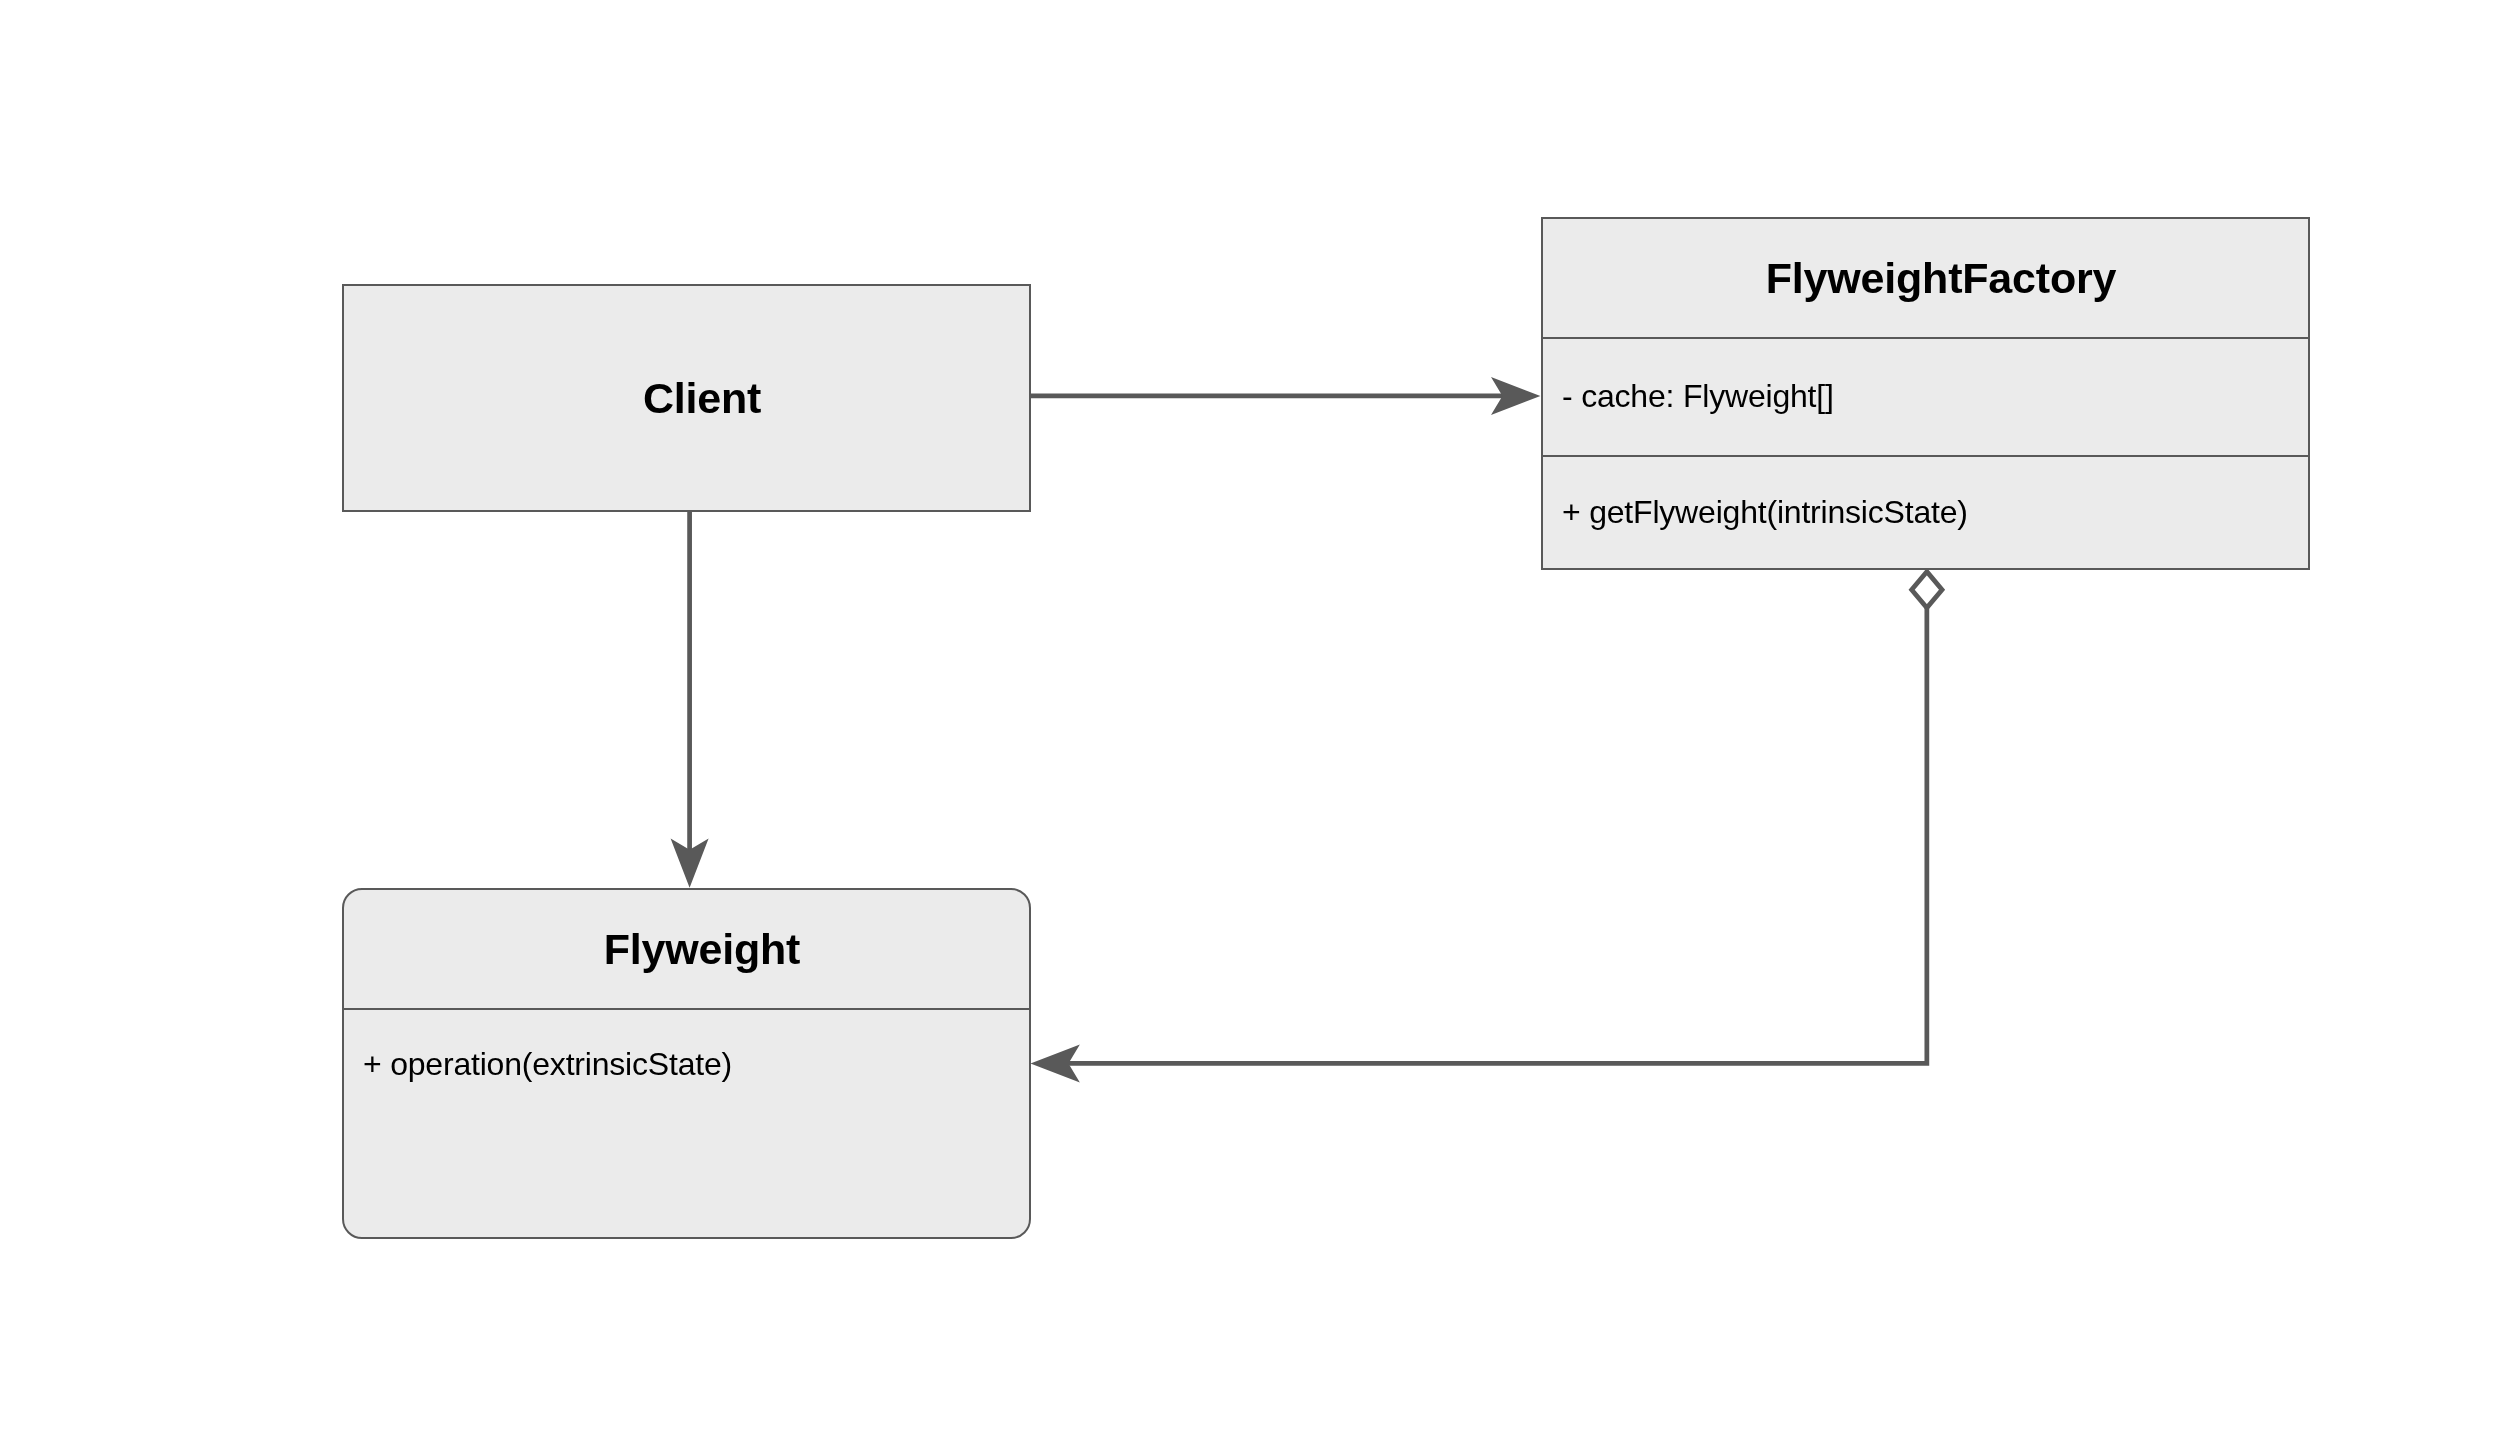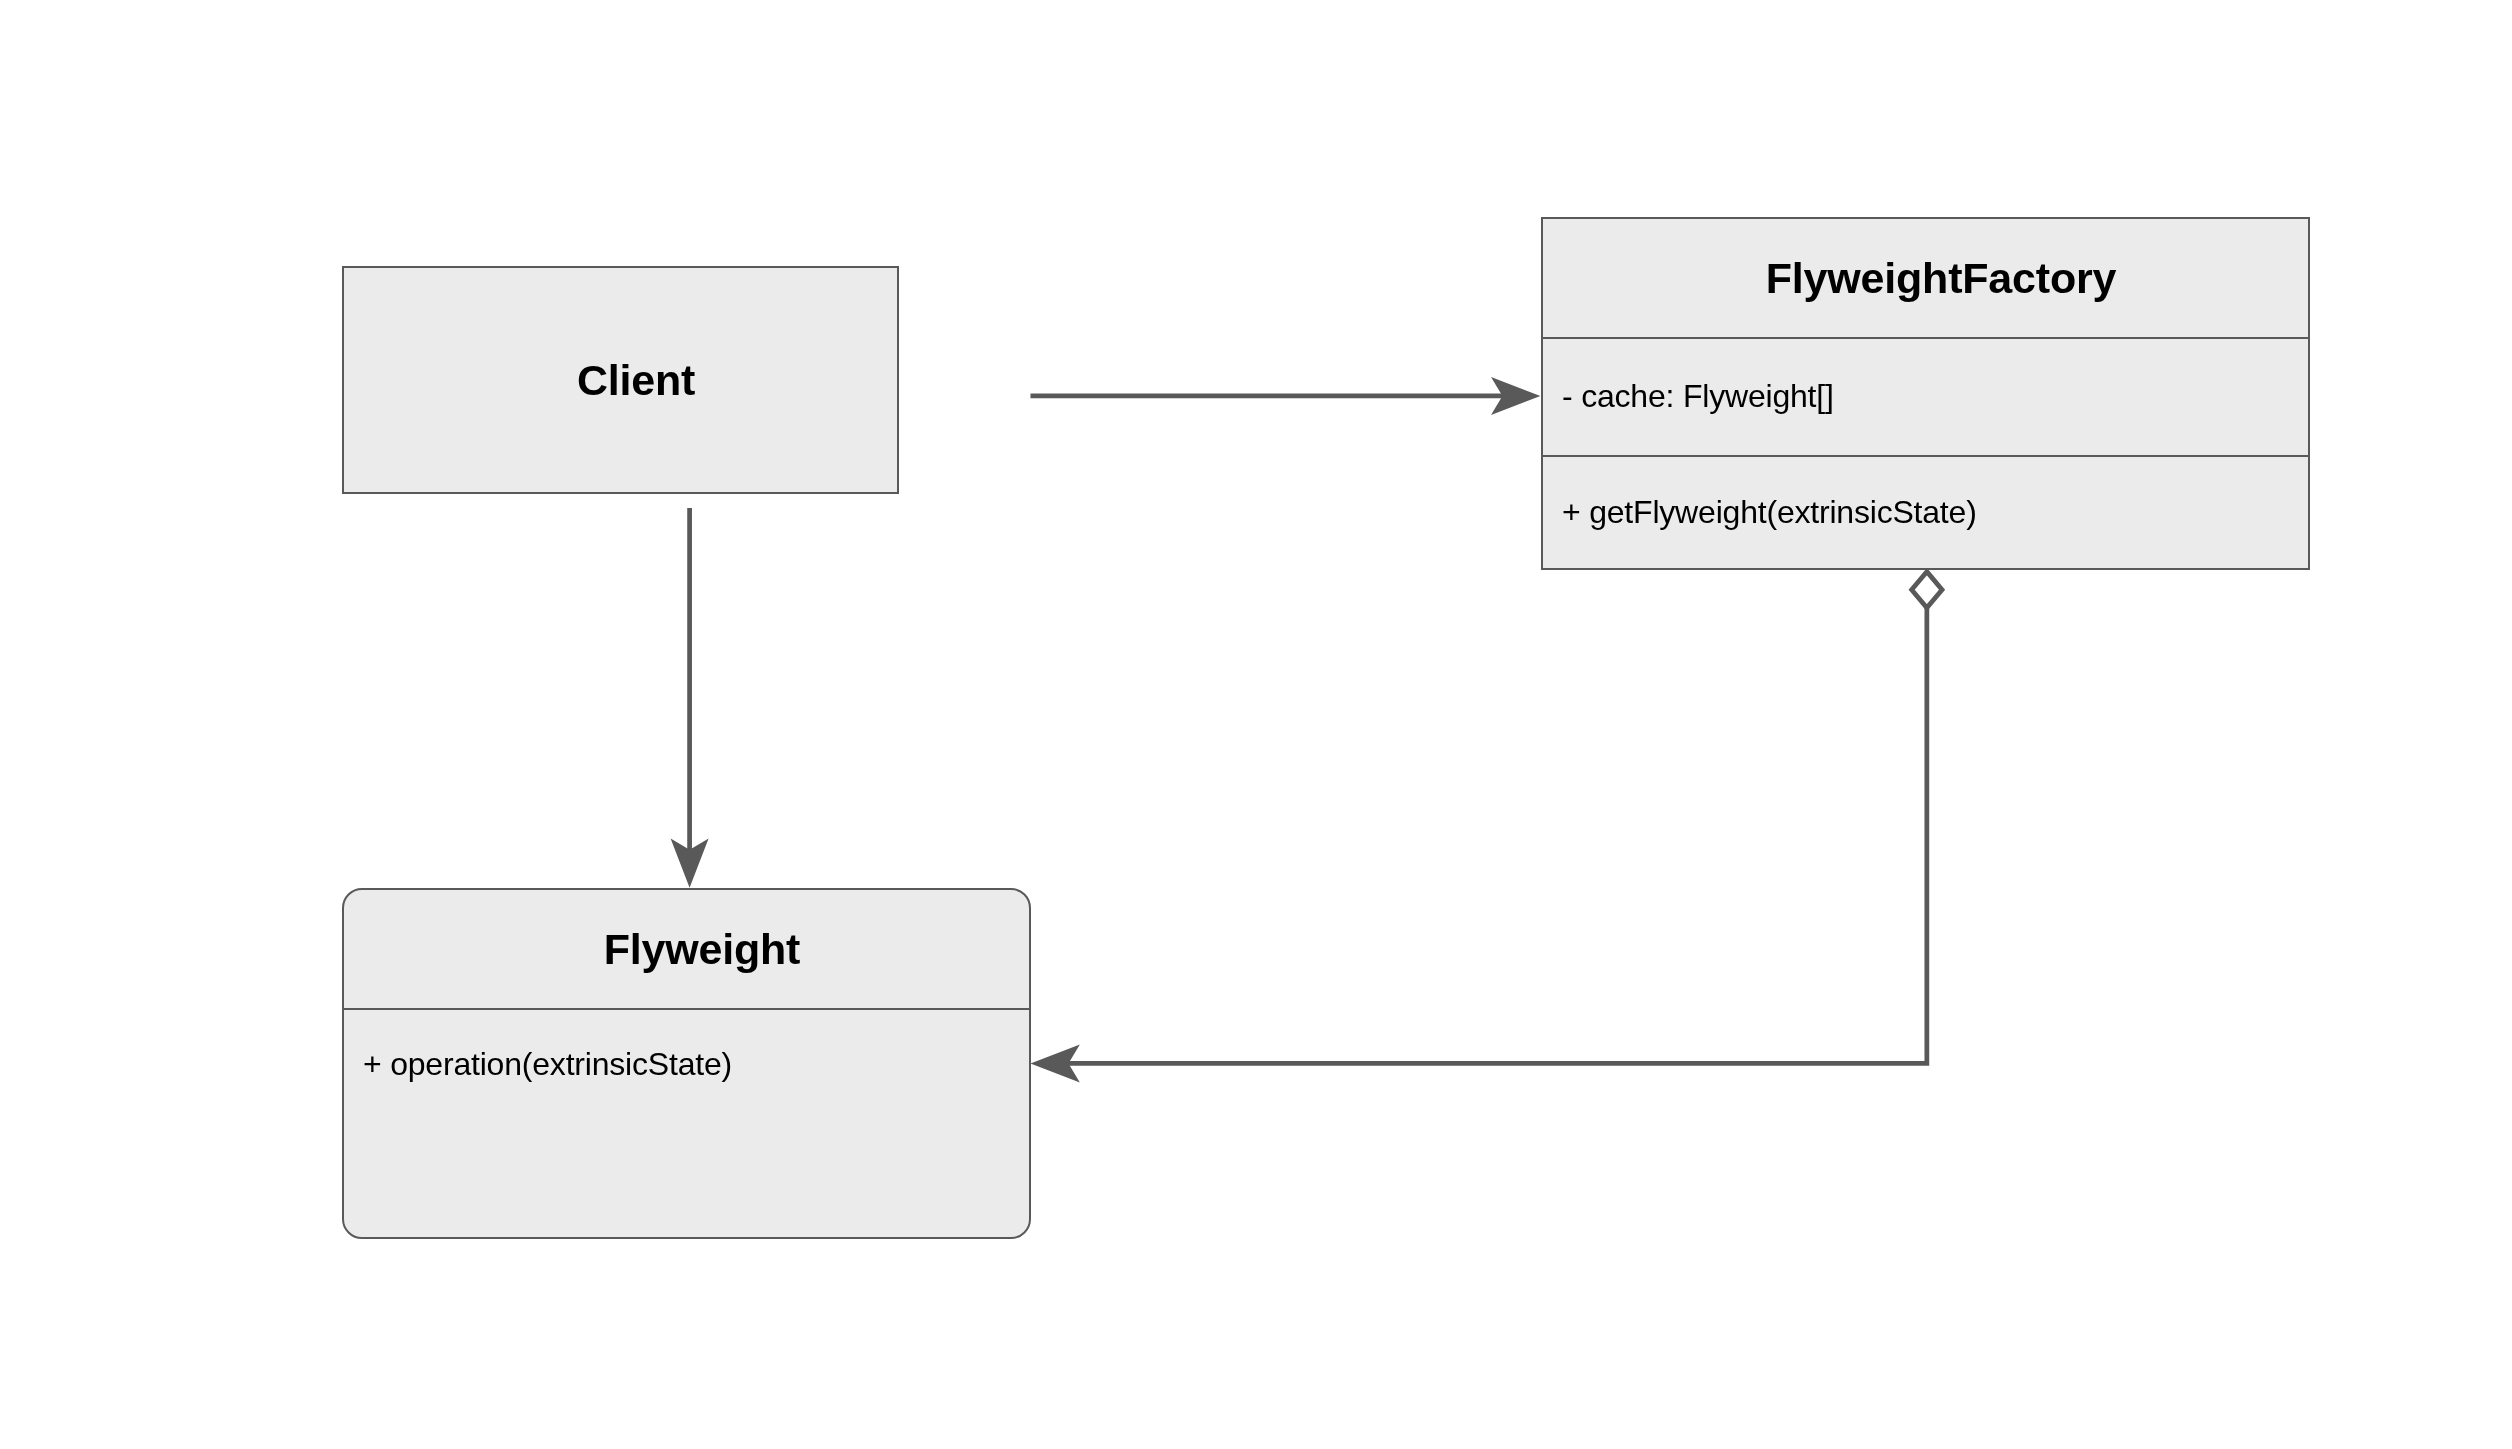--- a/index.html
+++ b/index.html
@@ -51,21 +51,21 @@
     justify-content: flex-start;
     text-align: left;
     font-weight: normal;
     font-size: 32px;
     color: #000000;
     padding-left: 19px;
     letter-spacing: -0.2px;
     white-space: nowrap;
   }
   
-  #class-client       { left: 342px;  top: 266px;  width: 557px; height: 228px; }
+  #class-client       { left: 342px;  top: 284px;  width: 689px; height: 228px; }
   #class-client .uml-title { flex: 1 1 auto; }
 
   #class-flyweightfactory { left: 1541px; top: 217px; width: 769px; height: 353px; }
   #class-flyweightfactory .c-title  { height: 119px; }
   #class-flyweightfactory .c-attr   { height: 118px; }
   #class-flyweightfactory .c-method { height: 114px; }
 
   #class-flyweight { left: 342px; top: 888px; width: 689px; height: 351px; border-radius: 20px; }
   #class-flyweight .c-title  { height: 118px; }
   #class-flyweight .c-attr   { height: 118px; }
@@ -123,21 +123,21 @@
     </g>
   </svg>
 
   <div class="uml-class" id="class-client">
     <div class="uml-compartment uml-title c-title">Client</div>
   </div>
 
   <div class="uml-class" id="class-flyweightfactory">
     <div class="uml-compartment uml-title c-title">FlyweightFactory</div>
     <div class="uml-compartment uml-member c-attr">- cache: Flyweight[]</div>
-    <div class="uml-compartment uml-member c-method">+ getFlyweight(extrinsicState)</div>
+    <div class="uml-compartment uml-member c-method">+ getFlyweight(intrinsicState)</div>
   </div>
 
   <div class="uml-class" id="class-flyweight">
     <div class="uml-compartment uml-title c-title">Flyweight</div>
     <div class="uml-compartment uml-member c-method">+ operation(extrinsicState)</div>
   </div>
 
 </div>
 
 

